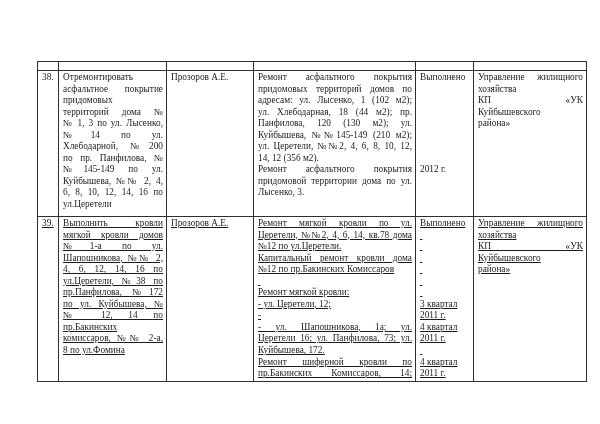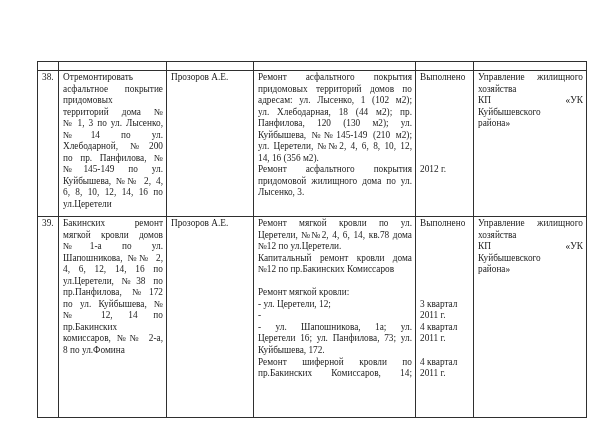--- a/index.html
+++ b/index.html
@@ -89,23 +89,23 @@
             <div class="ln">Прозоров А.Е.</div>
           </td>
           <td>
             <div class="ln jl">Ремонт асфальтного покрытия</div>
             <div class="ln jl">придомовых территорий домов по</div>
             <div class="ln jl">адресам: ул. Лысенко, 1 (102 м2);</div>
             <div class="ln jl">ул. Хлебодарная, 18 (44 м2); пр.</div>
             <div class="ln jl">Панфилова, 120 (130 м2); ул.</div>
             <div class="ln jl">Куйбышева, №№145-149 (210 м2);</div>
             <div class="ln jl">ул. Церетели, №№2, 4, 6, 8, 10, 12,</div>
-            <div class="ln">14, 16 (356 м2).</div>
+            <div class="ln">14, 12 (356 м2).</div>
             <div class="ln jl">Ремонт асфальтного покрытия</div>
-            <div class="ln jl">придомовой жилищного дома по ул.</div>
+            <div class="ln jl">придомовой территории дома по ул.</div>
             <div class="ln">Лысенко, 3.</div>
           </td>
           <td>
             <div class="ln">Выполнено</div>
             <div class="ln">&nbsp;</div>
             <div class="ln">&nbsp;</div>
             <div class="ln">&nbsp;</div>
             <div class="ln">&nbsp;</div>
             <div class="ln">&nbsp;</div>
             <div class="ln">&nbsp;</div>
@@ -113,26 +113,26 @@
             <div class="ln">2012 г.</div>
           </td>
           <td>
             <div class="ln jl">Управление жилищного</div>
             <div class="ln">хозяйства</div>
             <div class="ln jl">КП «УК</div>
             <div class="ln jl">Куйбышевского</div>
             <div class="ln">района»</div>
           </td>
         </tr>
-        <tr style="height: 201px;">
+        <tr style="height: 165px; text-decoration: underline;">
           <td>
             <div class="ln">39.</div>
           </td>
           <td>
-            <div class="ln jl">Бакинских ремонт</div>
+            <div class="ln jl">Выполнить кровли</div>
             <div class="ln jl">мягкой кровли домов</div>
             <div class="ln jl">№1-а по ул.</div>
             <div class="ln jl">Шапошникова, №№ 2,</div>
             <div class="ln jl">4, 6, 12, 14, 16 по</div>
             <div class="ln jl">ул.Церетели, №38 по</div>
             <div class="ln jl">пр.Панфилова, №172</div>
             <div class="ln jl">по ул. Куйбышева, №</div>
             <div class="ln jl">№ 12, 14 по</div>
             <div class="ln jl">пр.Бакинских</div>
             <div class="ln jl">комиссаров, №№ 2-а,</div>

